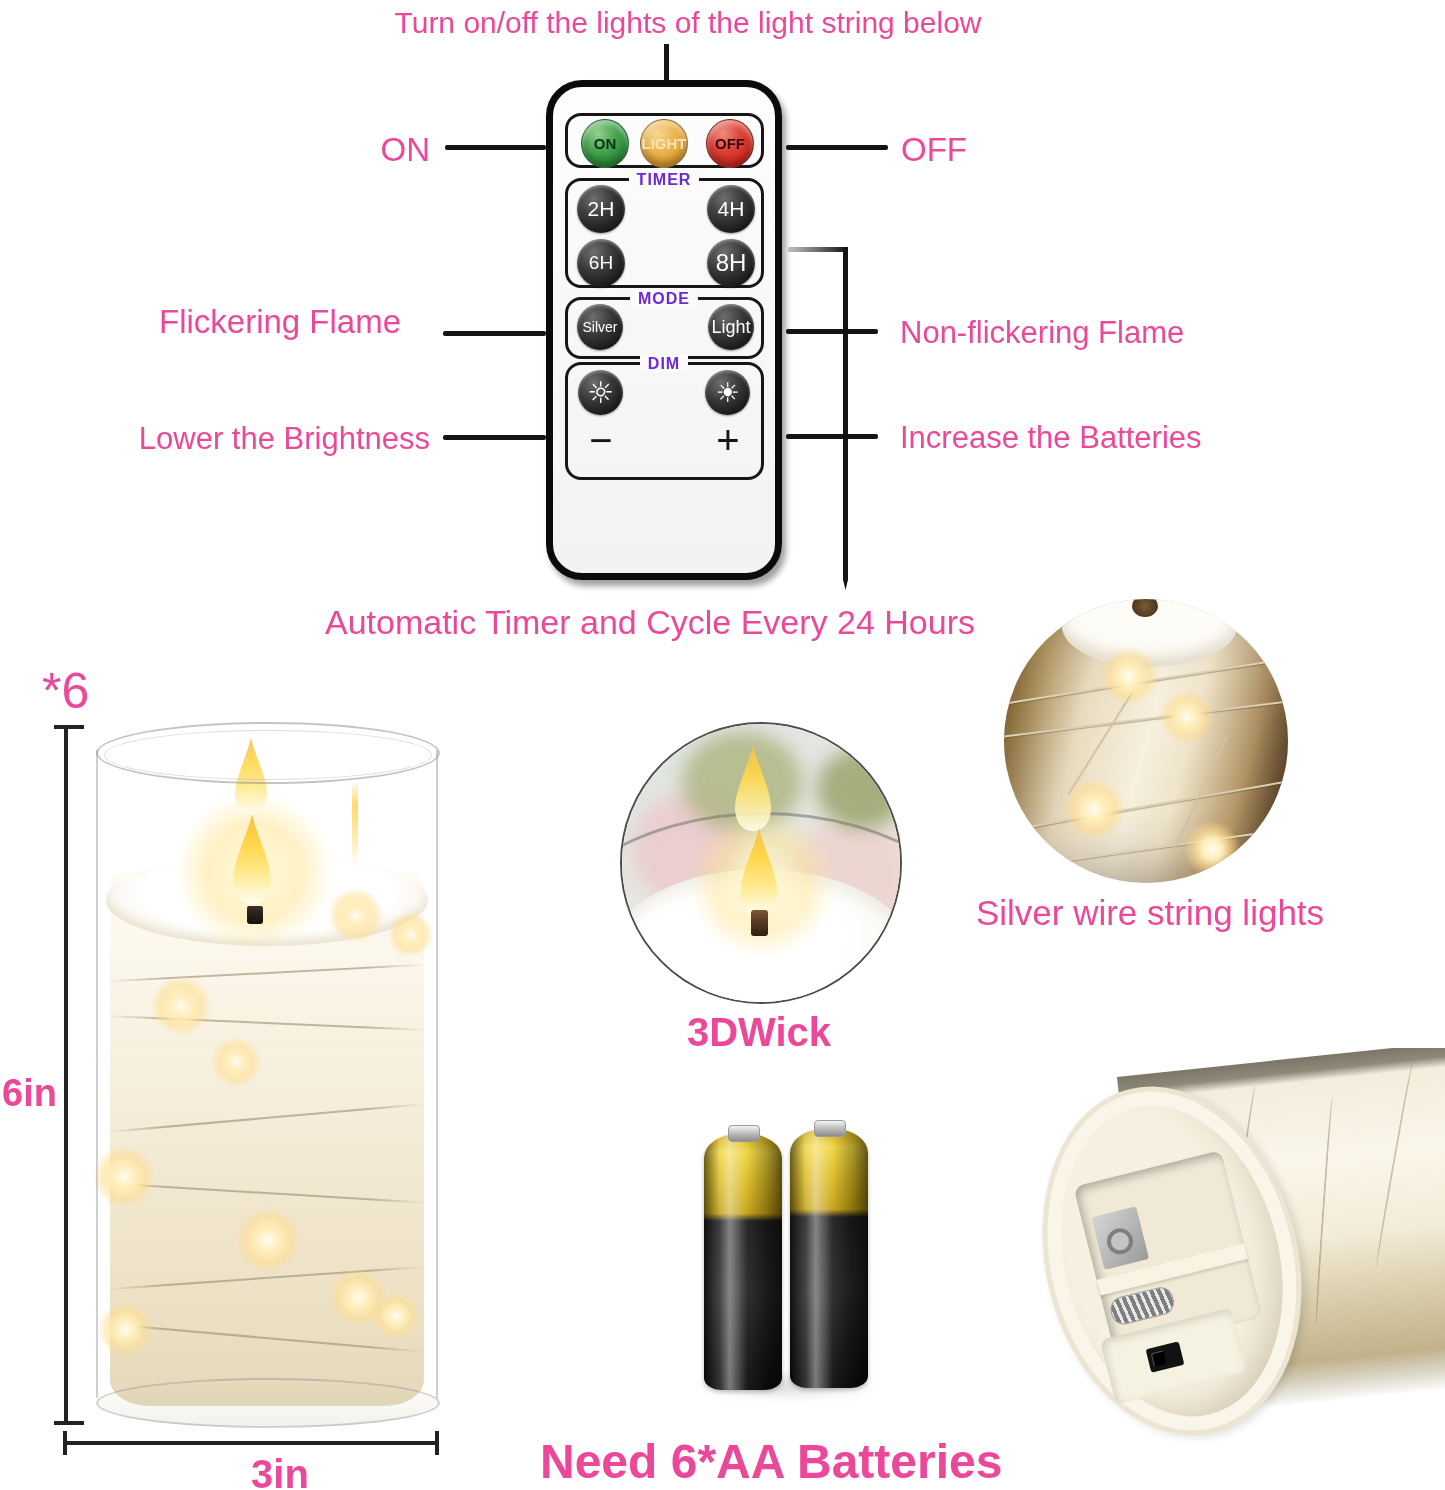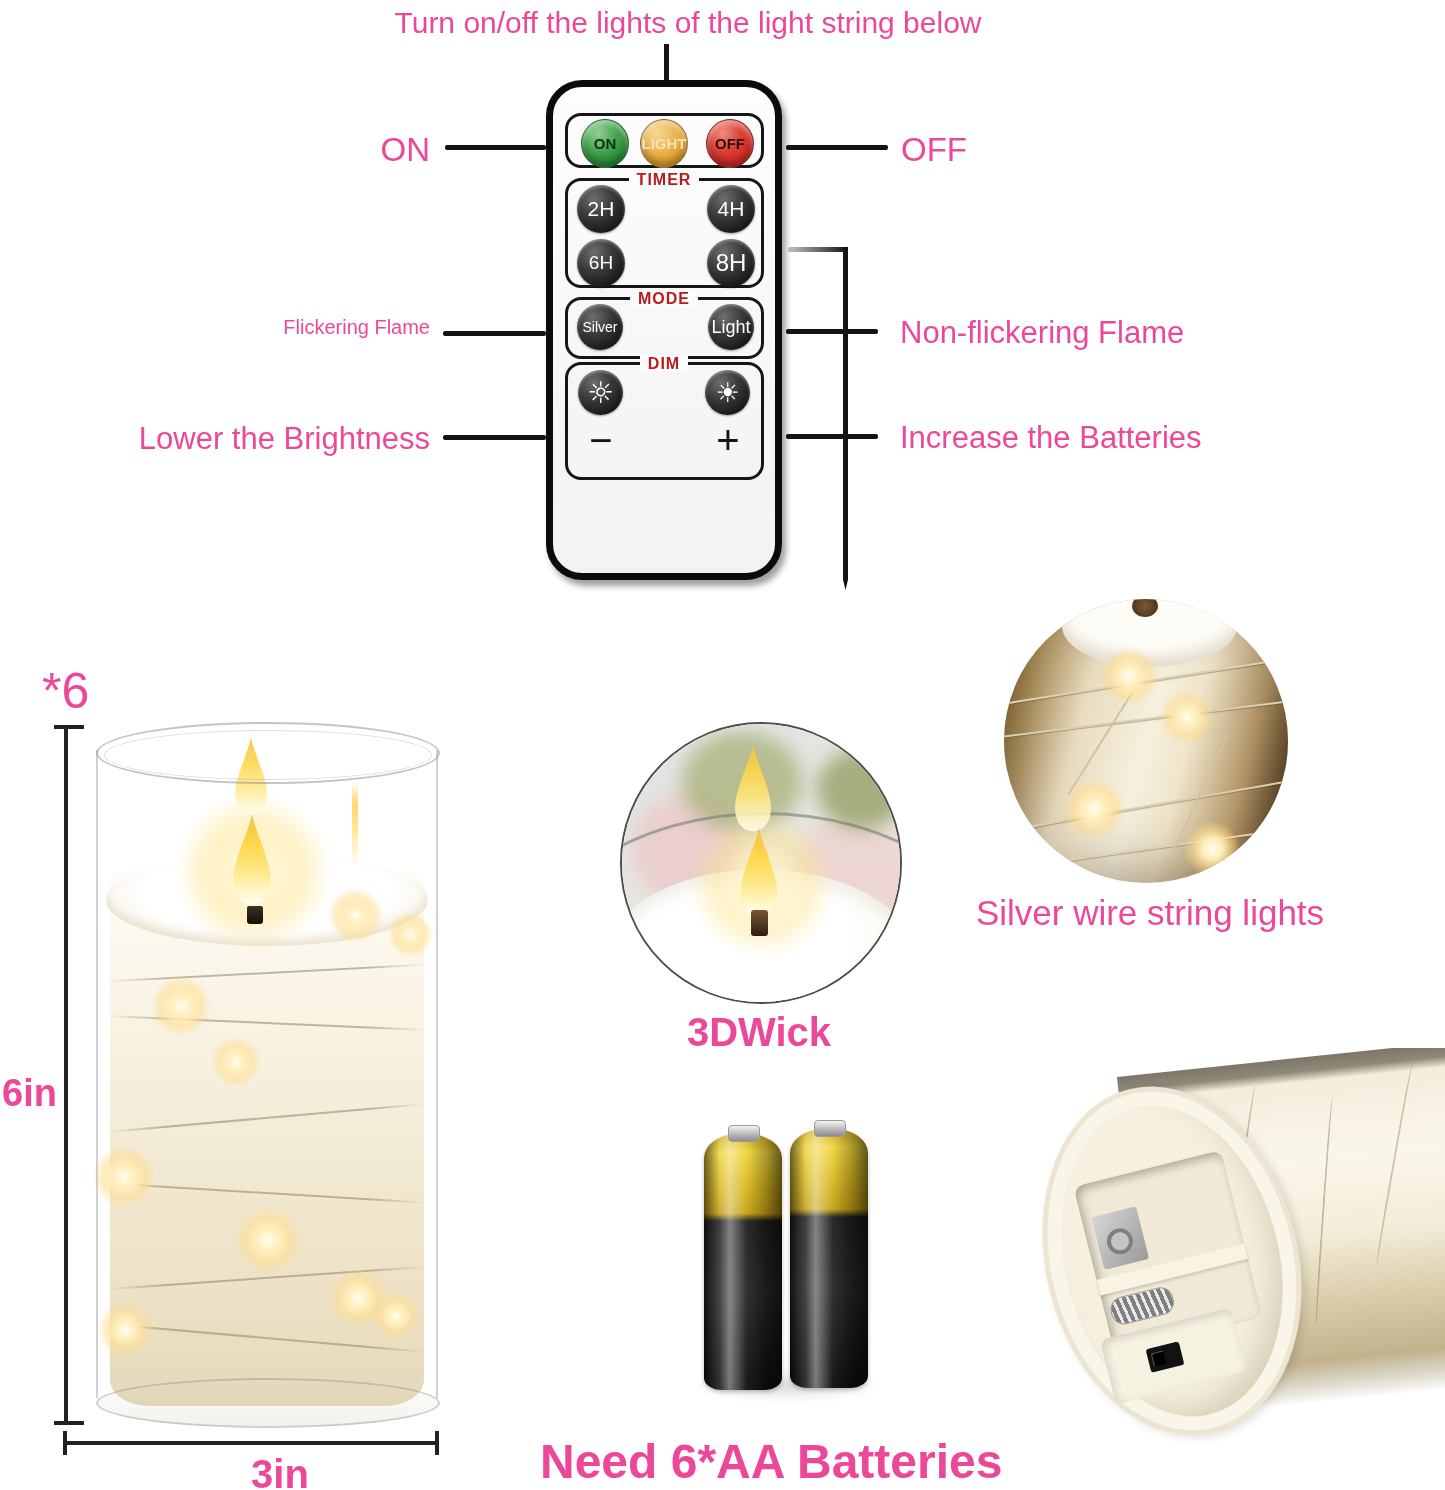--- a/index.html
+++ b/index.html
@@ -9,21 +9,21 @@
   .txt{position:absolute;white-space:nowrap;color:#ec4899;}
   .hline{position:absolute;height:5px;background:#141414;border-radius:2px;}
   .vline{position:absolute;width:5px;background:#141414;}
   
   #remote{position:absolute;left:546px;top:80px;width:222px;height:486px;
           border:7px solid #0b0b0b;border-radius:36px;
           background:linear-gradient(180deg,#fdfdfd,#f2f2f2);
           box-shadow:4px 6px 6px rgba(0,0,0,.38);z-index:2;}
   .grp{position:absolute;left:12px;width:193px;border:3px solid #161616;border-radius:16px;}
   .grp-label{position:absolute;left:0;width:100%;text-align:center;z-index:3;}
-  .grp-label span{background:#fbfbfb;padding:0 8px;font-weight:bold;font-size:16px;letter-spacing:1px;color:#b91c1c;}
+  .grp-label span{background:#fbfbfb;padding:0 8px;font-weight:bold;font-size:16px;letter-spacing:1px;color:#6d28d9;}
   .pbtn{position:absolute;width:46px;height:47px;border-radius:50%;
         display:flex;align-items:center;justify-content:center;
         font-weight:bold;font-size:15px;border:1px solid rgba(0,0,0,.35);
         box-shadow:inset 0 4px 5px rgba(255,255,255,.45), inset 0 -5px 7px rgba(0,0,0,.3);}
   .kbtn{position:absolute;width:48px;height:48px;border-radius:50%;color:#fff;
         background:radial-gradient(circle at 35% 28%,#6e6e6e 0%,#3a3a3a 40%,#101010 85%);
         display:flex;align-items:center;justify-content:center;font-weight:normal;
         box-shadow:inset 0 2px 3px rgba(255,255,255,.35), 0 1px 2px rgba(0,0,0,.4);}
   .sun{font-family:"DejaVu Sans",sans-serif;color:#fff;}
   .pm{position:absolute;width:46px;text-align:center;font-size:40px;font-weight:400;color:#141414;}
@@ -87,38 +87,39 @@
         <span class="sun" style="font-size:27px;">☀</span>
       </div>
       <div class="pm" style="left:10px;top:53px;">−</div>
       <div class="pm" style="left:137px;top:53px;">+</div>
     </div>
   </div>
 
   <div class="txt" style="left:330px;top:131px;width:100px;text-align:right;font-size:33px;">ON</div>
   <div class="hline" style="left:445px;top:145px;width:101px;"></div>
 
-  <div class="txt" style="left:130px;top:316px;width:300px;text-align:right;font-size:20px;">Flickering Flame</div>
+  <div class="txt" style="left:130px;top:303px;width:300px;text-align:center;font-size:33px;">Flickering Flame</div>
   <div class="hline" style="left:443px;top:331px;width:103px;"></div>
 
   <div class="txt" style="left:105px;top:421px;width:325px;text-align:right;font-size:31px;">Lower the Brightness</div>
   <div class="hline" style="left:443px;top:435px;width:103px;"></div>
 
   <div class="hline" style="left:786px;top:145px;width:102px;"></div>
   <div class="txt" style="left:901px;top:131px;font-size:33px;">OFF</div>
 
   <div class="hline" style="left:788px;top:247px;width:59px;background:linear-gradient(90deg,rgba(20,20,20,.25),#141414);"></div>
   <div class="vline" style="left:843px;top:247px;height:343px;clip-path:polygon(0 0,100% 0,100% 97%,50% 100%,0 97%);"></div>
 
   <div class="hline" style="left:786px;top:329px;width:92px;"></div>
   <div class="txt" style="left:900px;top:315px;font-size:31px;">Non-flickering Flame</div>
 
   <div class="hline" style="left:786px;top:434px;width:92px;"></div>
   <div class="txt" style="left:900px;top:420px;font-size:31px;">Increase the Batteries</div>
 
+  <div class="txt" style="left:285px;top:603px;width:730px;text-align:center;font-size:34px;">Automatic Timer and Cycle Every 24 Hours</div>
 
   <div class="txt" style="left:42px;top:662px;font-size:50px;">*6</div>
   <div class="abs" style="left:54px;top:725px;width:30px;height:4px;background:#222;"></div>
   <div class="abs" style="left:64px;top:727px;width:4px;height:696px;background:#222;"></div>
   <div class="abs" style="left:54px;top:1421px;width:30px;height:4px;background:#222;"></div>
   <div class="txt" style="left:2px;top:1072px;font-size:38px;font-weight:bold;">6in</div>
 
   <div class="abs" style="left:63px;top:1441px;width:376px;height:4px;background:#222;"></div>
   <div class="abs" style="left:63px;top:1431px;width:4px;height:24px;background:#222;"></div>
   <div class="abs" style="left:435px;top:1431px;width:4px;height:24px;background:#222;"></div>

